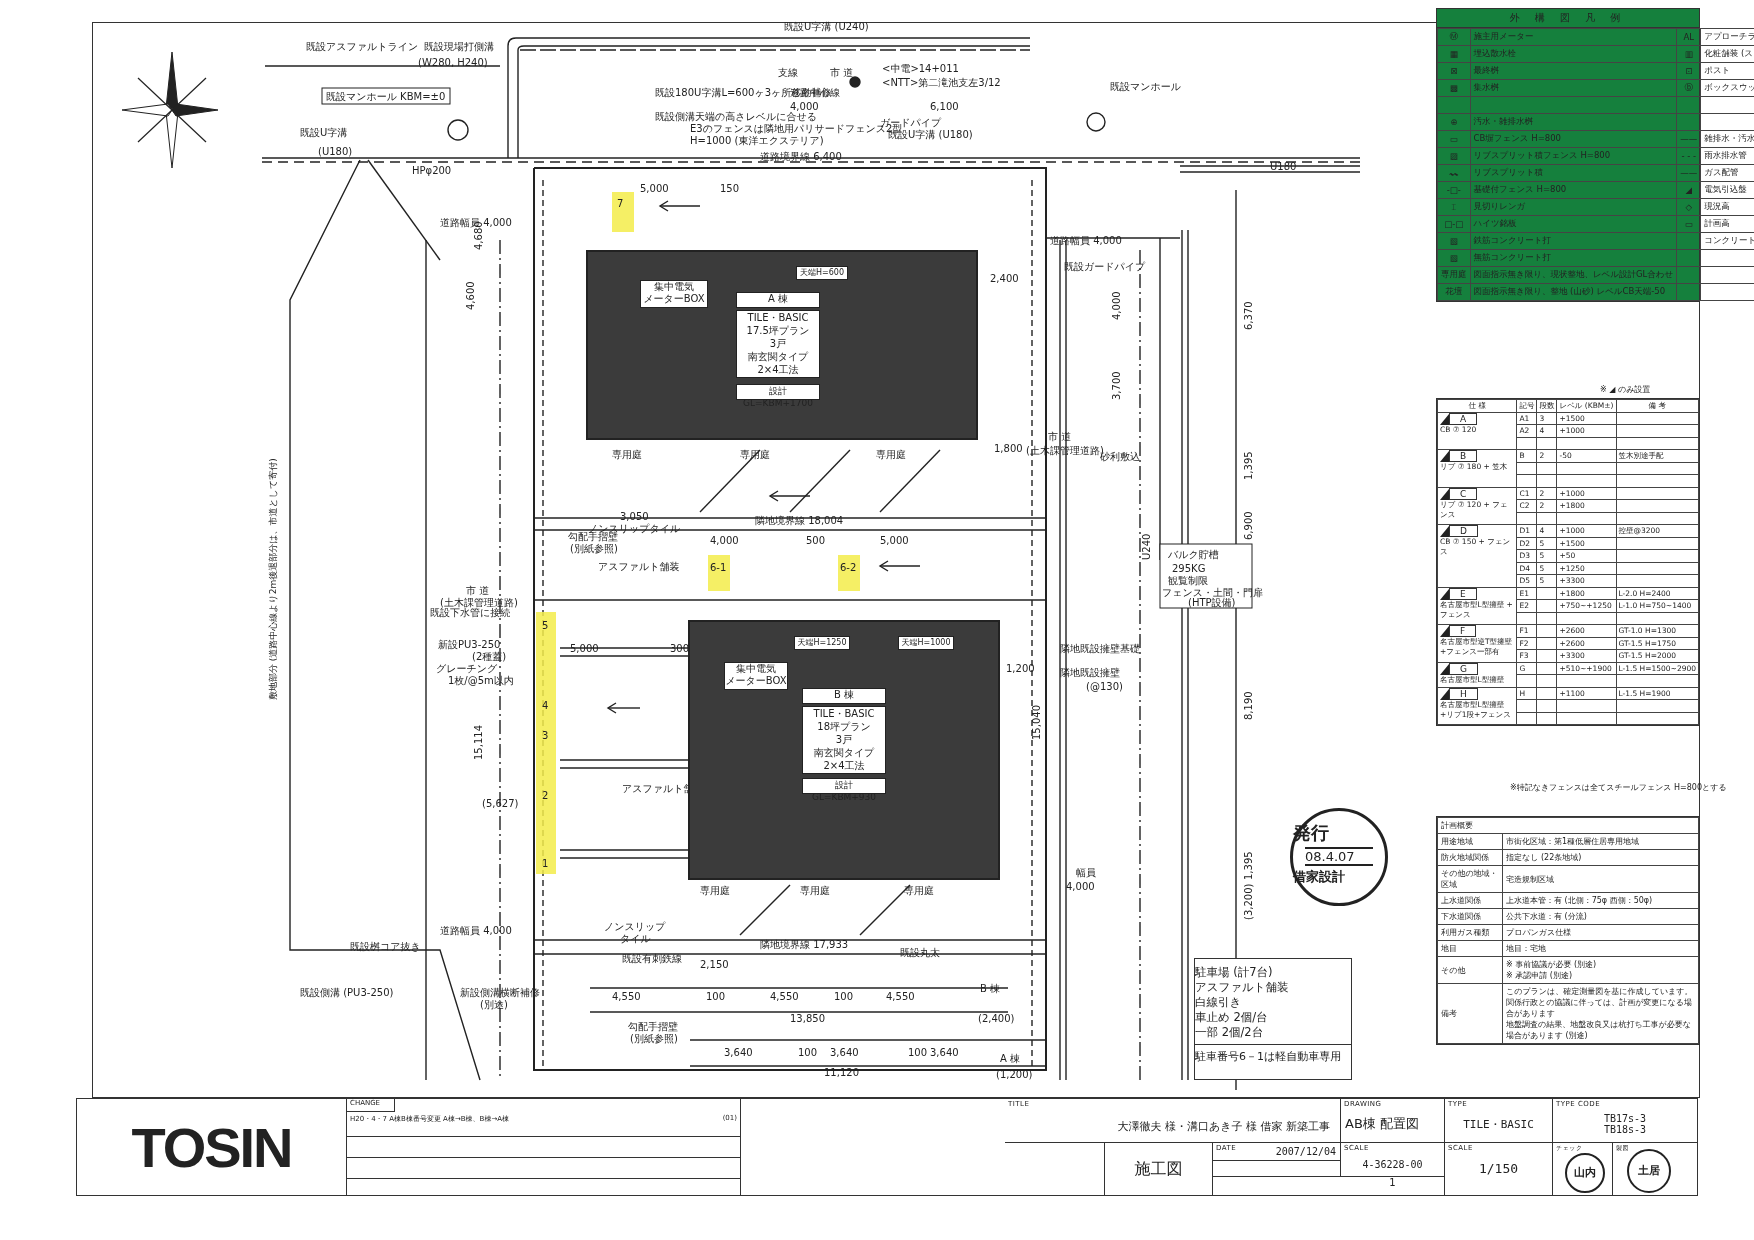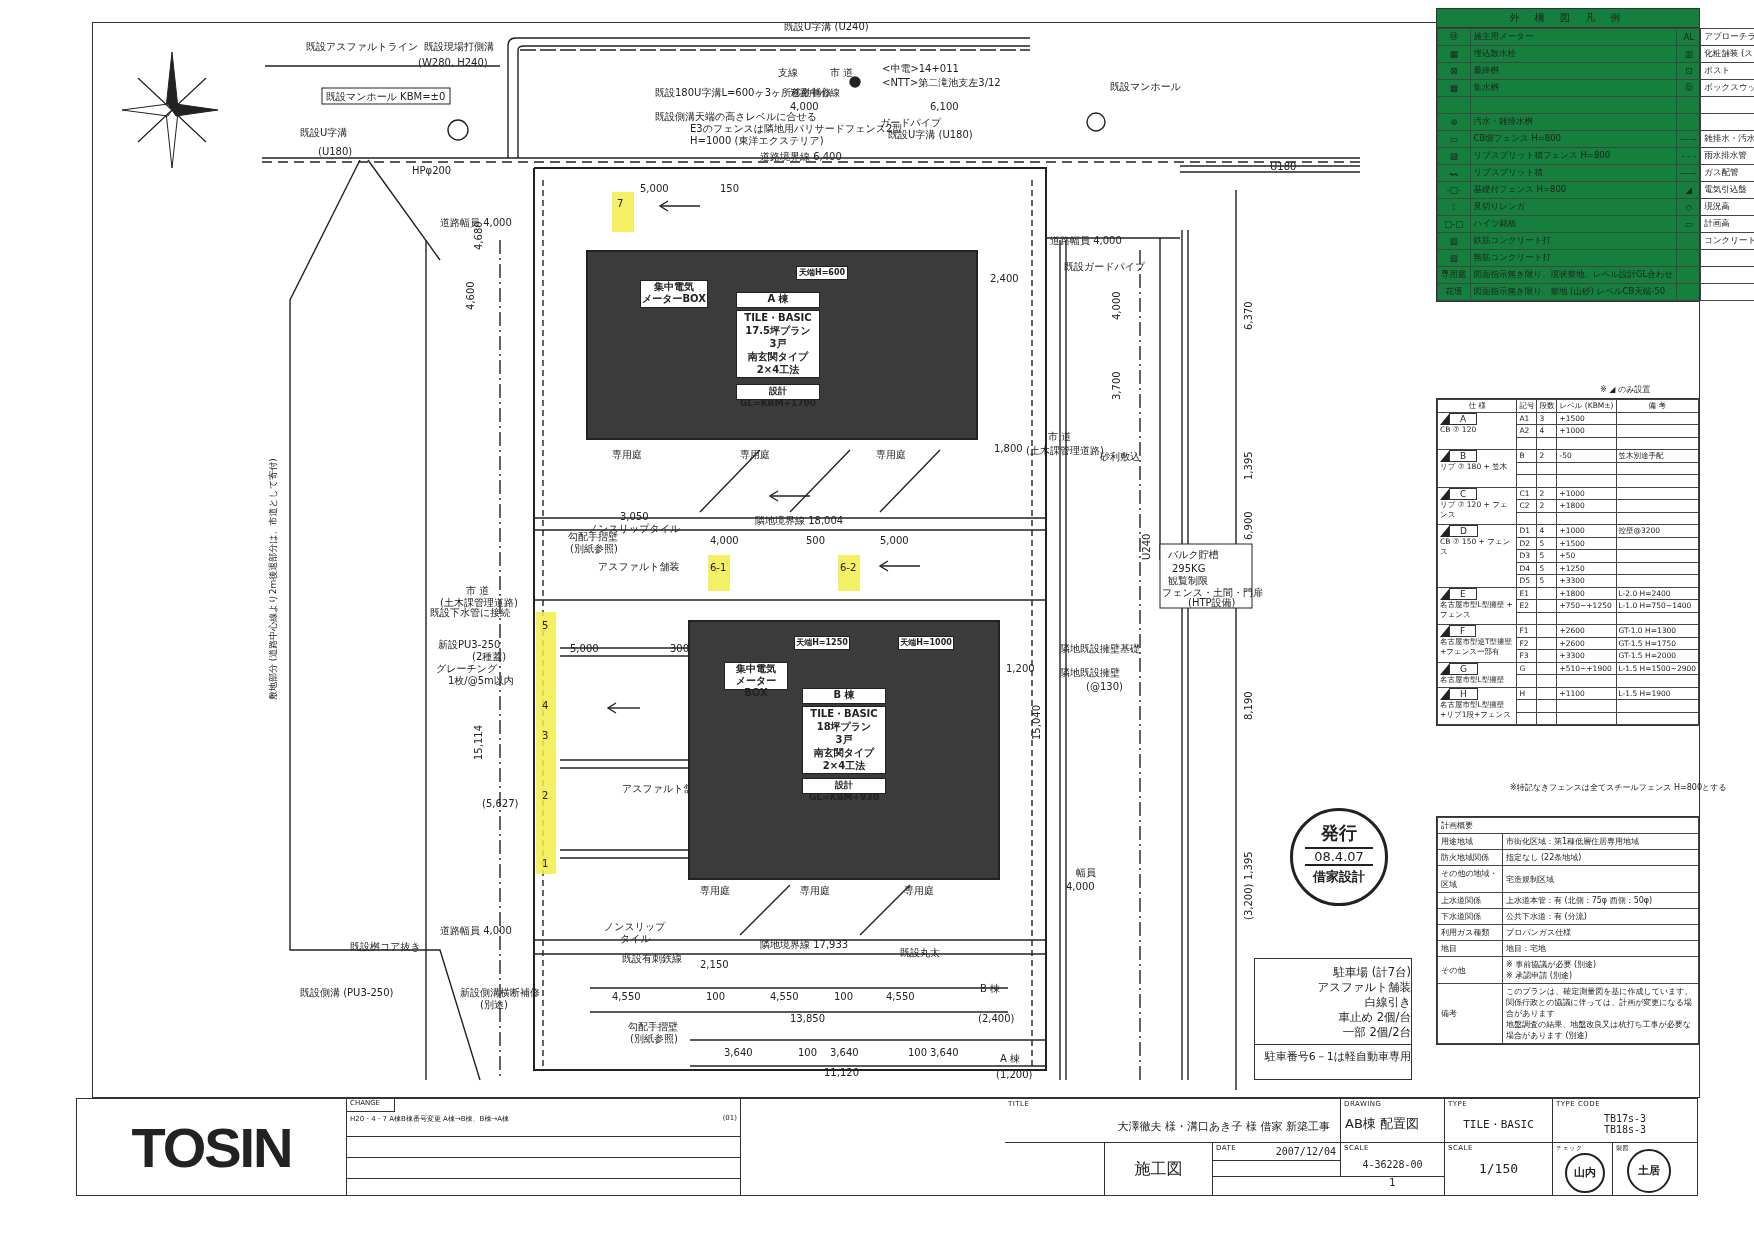--- a/index.html
+++ b/index.html
@@ -19,25 +19,25 @@
   .spec .key{display:inline-block;border:1px solid #333;padding:0 10px;font-size:9px;}
   .spec .tri{display:inline-block;width:0;height:0;border-left:9px solid transparent;border-bottom:11px solid #222;vertical-align:bottom;}
   .plan{position:absolute;left:1436px;top:816px;width:262px;border:1.5px solid #333;background:#fff;}
   .plan table{border-collapse:collapse;width:100%;}
   .plan td{border:1px solid #444;font-size:8px;padding:2px 3px;vertical-align:middle;}
   .plan td.k{width:58px;}
   .titleblock{position:absolute;left:76px;top:1098px;width:1620px;height:96px;border:1.5px solid #333;background:#fff;}
   .tb-cell{position:absolute;border-right:1px solid #333;border-bottom:1px solid #333;box-sizing:border-box;}
   .tiny{font-size:7px;letter-spacing:.5px;position:absolute;left:3px;top:1px;}
   .logo{font-family:"Liberation Sans",sans-serif;font-weight:900;font-size:56px;letter-spacing:-2px;color:#222;}
-  .stamp{position:absolute;border:3px solid #222;border-radius:50%;text-align:center;background:#fff;}
+  .stamp{position:absolute;border:3px solid #222;border-radius:50%;text-align:left;background:#fff;}
   .bldg{position:absolute;background:#3b3b3b;border:2px solid #222;}
-  .wbox{position:absolute;background:#fff;border:1px solid #222;text-align:center;font-size:10px;line-height:12px;font-weight:bold;}
+  .wbox{position:absolute;background:#fff;border:1px solid #222;text-align:center;font-size:10px;line-height:12px;}
   .hl{position:absolute;background:#f3ec4a;opacity:.85;}
-  .notebox{position:absolute;left:1254px;top:958px;width:156px;height:120px;border:1.5px solid #333;background:#fff;text-align:right;font-size:11.5px;line-height:15px;}
+  .notebox{position:absolute;left:1194px;top:958px;width:156px;height:120px;border:1.5px solid #333;background:#fff;text-align:left;font-size:11.5px;line-height:15px;}
 </style>
 </head>
 <body>
 
 <div class="sheet"></div>
 
 <svg class="abs" style="left:0;top:0" width="1754" height="1240">
 
   <g stroke="#222" fill="#222">
     <polygon points="172,52 178,108 172,112 166,108"></polygon>

